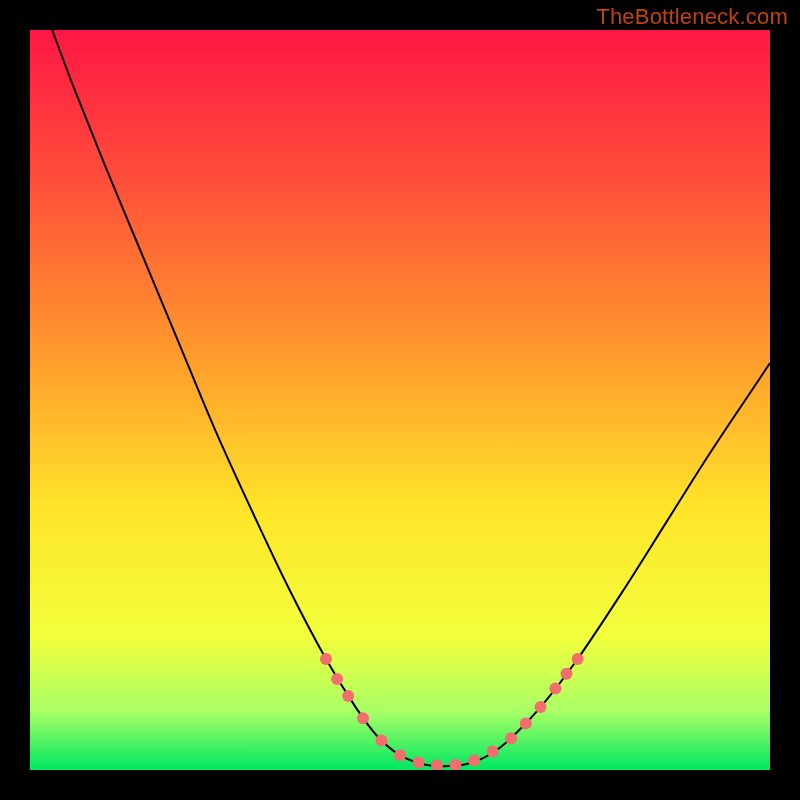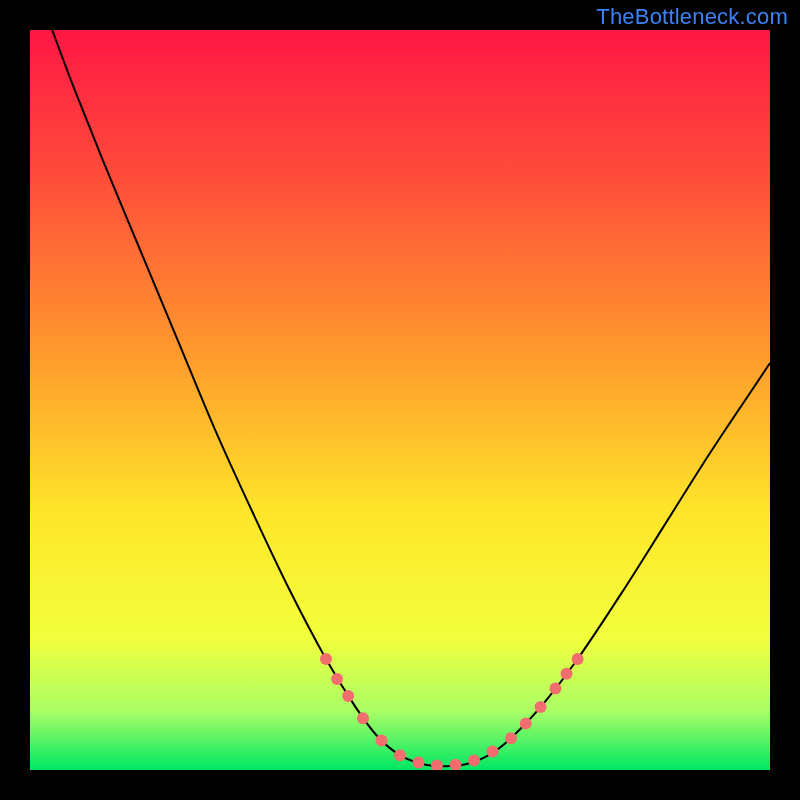--- a/index.html
+++ b/index.html
@@ -23,21 +23,21 @@
     position: absolute;
     left: 0;
     top: 0;
     width: 740px;
     height: 740px;
   }
   .watermark {
     position: absolute;
     top: 4px;
     right: 12px;
-    color: #3b82f6;
+    color: #c2410c;
     font-size: 22px;
     font-weight: 500;
     letter-spacing: 0.2px;
     text-align: center;
   }
   svg { display: block; }
 </style>
 </head>
 <body>
 

